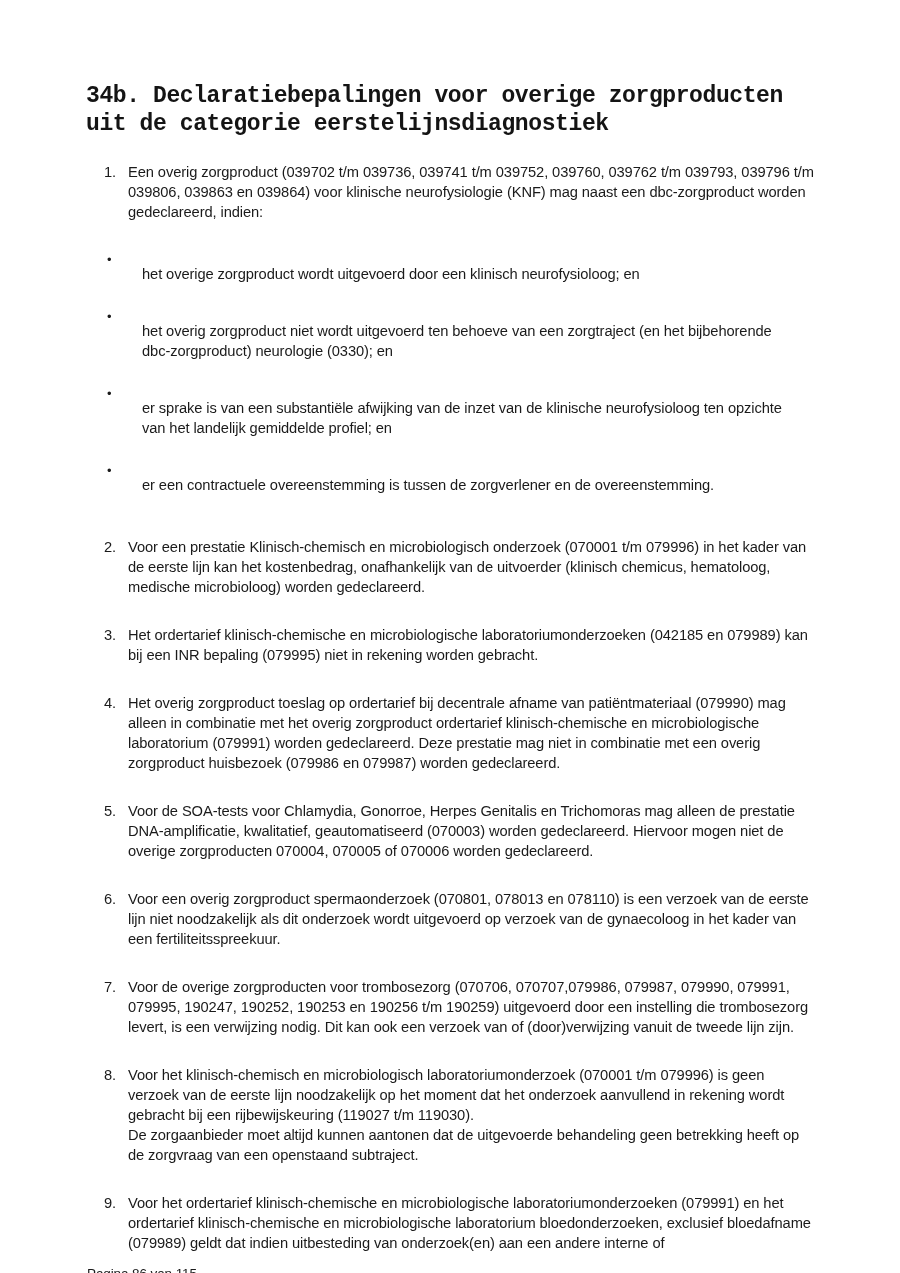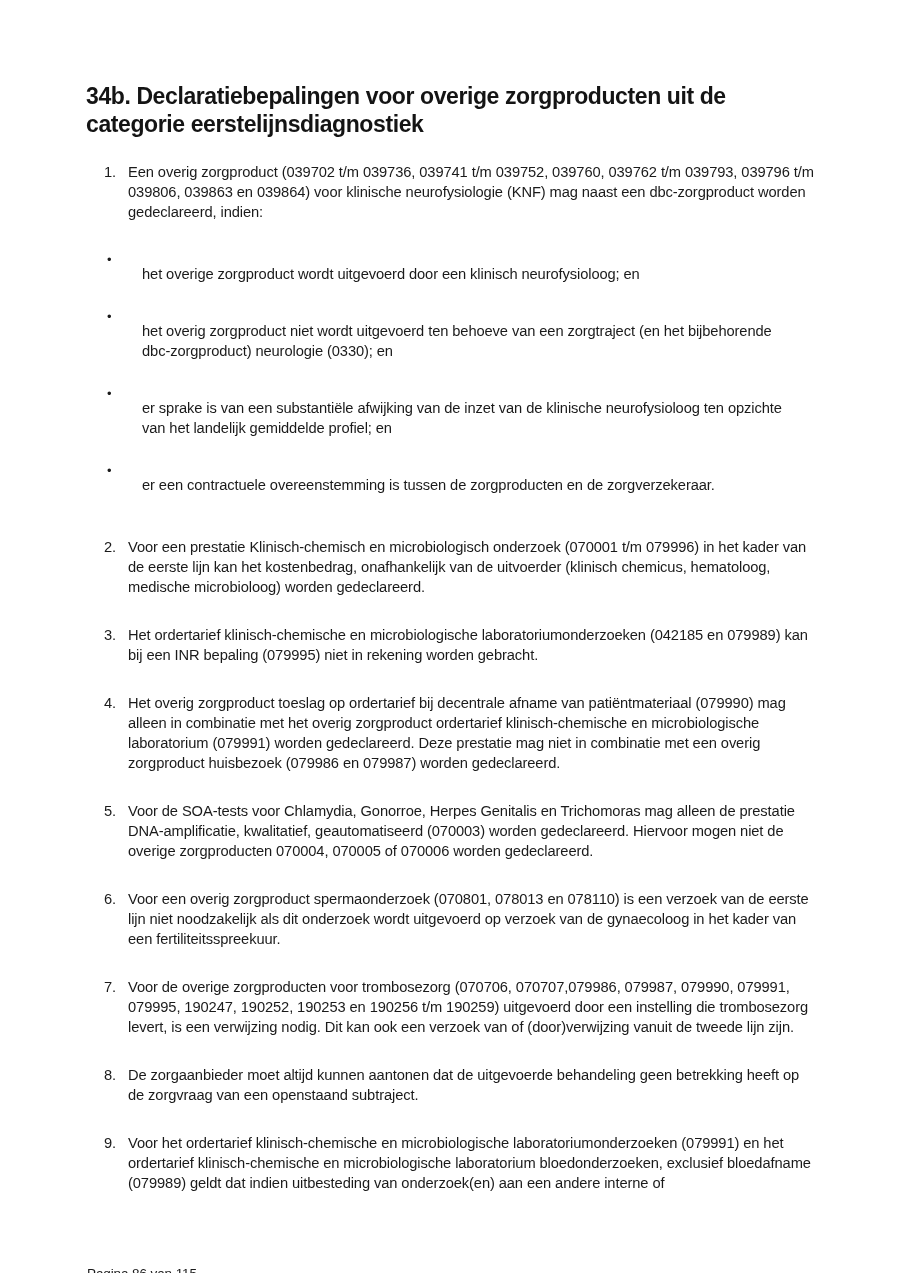--- a/index.html
+++ b/index.html
@@ -23,20 +23,21 @@
     width: 730px;
   }
   .doc-title {
     margin: 0 0 24px 0;
     max-width: 748px;
     font-size: 23px;
     line-height: 28px;
     font-weight: bold;
     letter-spacing: -0.4px;
     color: #141414;
+    font-family: Liberation Mono, monospace;
   }
   .items {
     font-size: 14.7px;
     line-height: 20px;
     letter-spacing: -0.1px;
   }
   .item {
     display: flex;
     margin-bottom: 28px;
   }
@@ -110,21 +111,21 @@
         <div class="bullet-row">
           <div class="bullet-marker">•</div>
           <p class="bullet-text">het overig zorgproduct niet wordt uitgevoerd ten behoeve van een zorgtraject (en het bijbehorende dbc-zorgproduct) neurologie (0330); en</p>
         </div>
         <div class="bullet-row">
           <div class="bullet-marker">•</div>
           <p class="bullet-text">er sprake is van een substantiële afwijking van de inzet van de klinische neurofysioloog ten opzichte van het landelijk gemiddelde profiel; en</p>
         </div>
         <div class="bullet-row">
           <div class="bullet-marker">•</div>
-          <p class="bullet-text">er een contractuele overeenstemming is tussen de zorgproducten en de zorgverzekeraar.</p>
+          <p class="bullet-text">er een contractuele overeenstemming is tussen de zorgverlener en de overeenstemming.</p>
         </div>
       </div>
 
       <div class="item">
         <div class="item-num">2.</div>
         <div class="item-body">
           <p>Voor een prestatie Klinisch-chemisch en microbiologisch onderzoek (070001 t/m 079996) in het kader van de eerste lijn kan het kostenbedrag, onafhankelijk van de uitvoerder (klinisch chemicus, hematoloog, medische microbioloog) worden gedeclareerd.</p>
         </div>
       </div>
 
@@ -159,20 +160,21 @@
       <div class="item">
         <div class="item-num">7.</div>
         <div class="item-body">
           <p>Voor de overige zorgproducten voor trombosezorg (070706, 070707,079986, 079987, 079990, 079991, 079995, 190247, 190252, 190253 en 190256 t/m 190259) uitgevoerd door een instelling die trombosezorg levert, is een verwijzing nodig. Dit kan ook een verzoek van of (door)verwijzing vanuit de tweede lijn zijn.</p>
         </div>
       </div>
 
       <div class="item">
         <div class="item-num">8.</div>
         <div class="item-body">
+          <p>Voor het klinisch-chemisch en microbiologisch laboratoriumonderzoek (070001 t/m 079996) is geen verzoek van de eerste lijn noodzakelijk op het moment dat het onderzoek aanvullend in rekening wordt gebracht bij een rijbewijskeuring (119027 t/m 119030).</p>
           <p>De zorgaanbieder moet altijd kunnen aantonen dat de uitgevoerde behandeling geen betrekking heeft op de zorgvraag van een openstaand subtraject.</p>
         </div>
       </div>
 
       <div class="item">
         <div class="item-num">9.</div>
         <div class="item-body">
           <p>Voor het ordertarief klinisch-chemische en microbiologische laboratoriumonderzoeken (079991) en het ordertarief klinisch-chemische en microbiologische laboratorium bloedonderzoeken, exclusief bloedafname (079989) geldt dat indien uitbesteding van onderzoek(en) aan een andere interne of</p>
         </div>
       </div>

